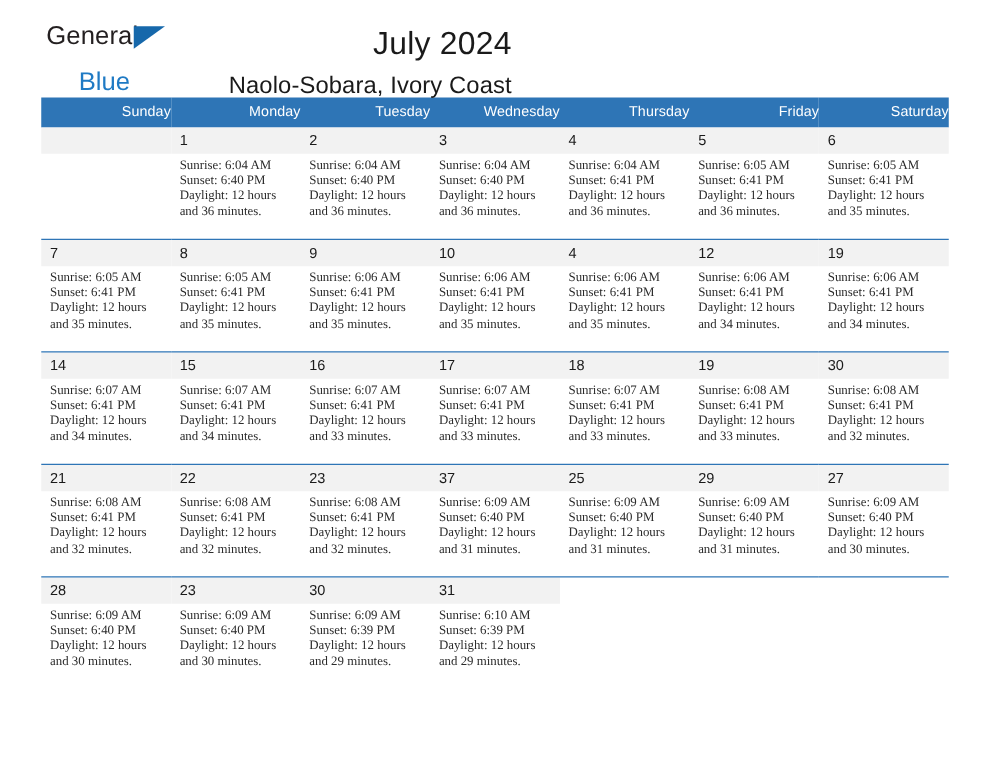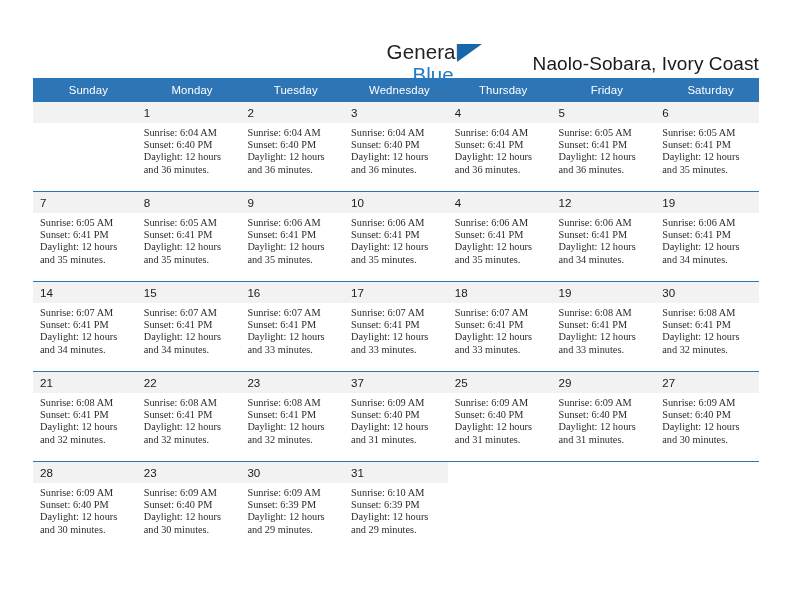--- a/index.html
+++ b/index.html
@@ -10,38 +10,38 @@
     font-family: "Liberation Sans", sans-serif;
     color: #1a1a1a;
     overflow: hidden;
   }
   .page { position: relative; width: 792px; height: 612px; padding: 0 33px; }
 
   
   .header {
     display: flex;
     align-items: flex-start;
-    justify-content: flex-end;
-    padding-top: 42px;
+    justify-content: flex-start;
+    padding-top: 19px;
     height: 78px;
   }
   .logo { position: relative; width: 150px; height: 56px; padding-left: 4px; }
   .logo-general {
     font-size: 20.5px;
     letter-spacing: .1px;
     color: #231f20;
     line-height: 1;
     display: block;
   }
   .logo-blue {
     font-size: 20.5px;
     color: #1f7ac4;
     line-height: 1;
     display: block;
-    margin-top: 2px;
+    margin-top: 16px;
     margin-left: 26px;
   }
   .logo-triangle {
     position: absolute;
     left: 74px;
     top: 2px;
     width: 0; height: 0;
     border-left: 25px solid #1668ab;
     border-bottom: 18px solid transparent;
   }
@@ -61,21 +61,21 @@
   }
 
   
   .calendar { width: 726px; }
   table.cal { width: 100%; border-collapse: collapse; table-layout: fixed; }
   thead th {
     background: #2e75b6;
     color: #ffffff;
     font-size: 11.4px;
     font-weight: normal;
-    text-align: center;
+    text-align: right;
     padding: 6px 0 6px 7px;
     letter-spacing: .1px;
     height: 23px;
   }
   tbody tr.week-row td {
     vertical-align: top;
     padding: 0;
     border-top: 1.2px solid #2e75b6;
     height: 89px;
   }
@@ -105,20 +105,21 @@
 
 <div class="page">
 
   <div class="header">
     <div class="logo">
       <span class="logo-general">General</span>
       <span class="logo-triangle"></span>
       <span class="logo-blue">Blue</span>
     </div>
     <div class="title-wrap">
+      <div class="cal-title">July 2024</div>
       <div class="cal-subtitle">Naolo-Sobara, Ivory Coast</div>
     </div>
   </div>
 
   <div class="calendar">
     <table class="cal">
       <thead>
         <tr>
           <th>Sunday</th>
           <th>Monday</th>

